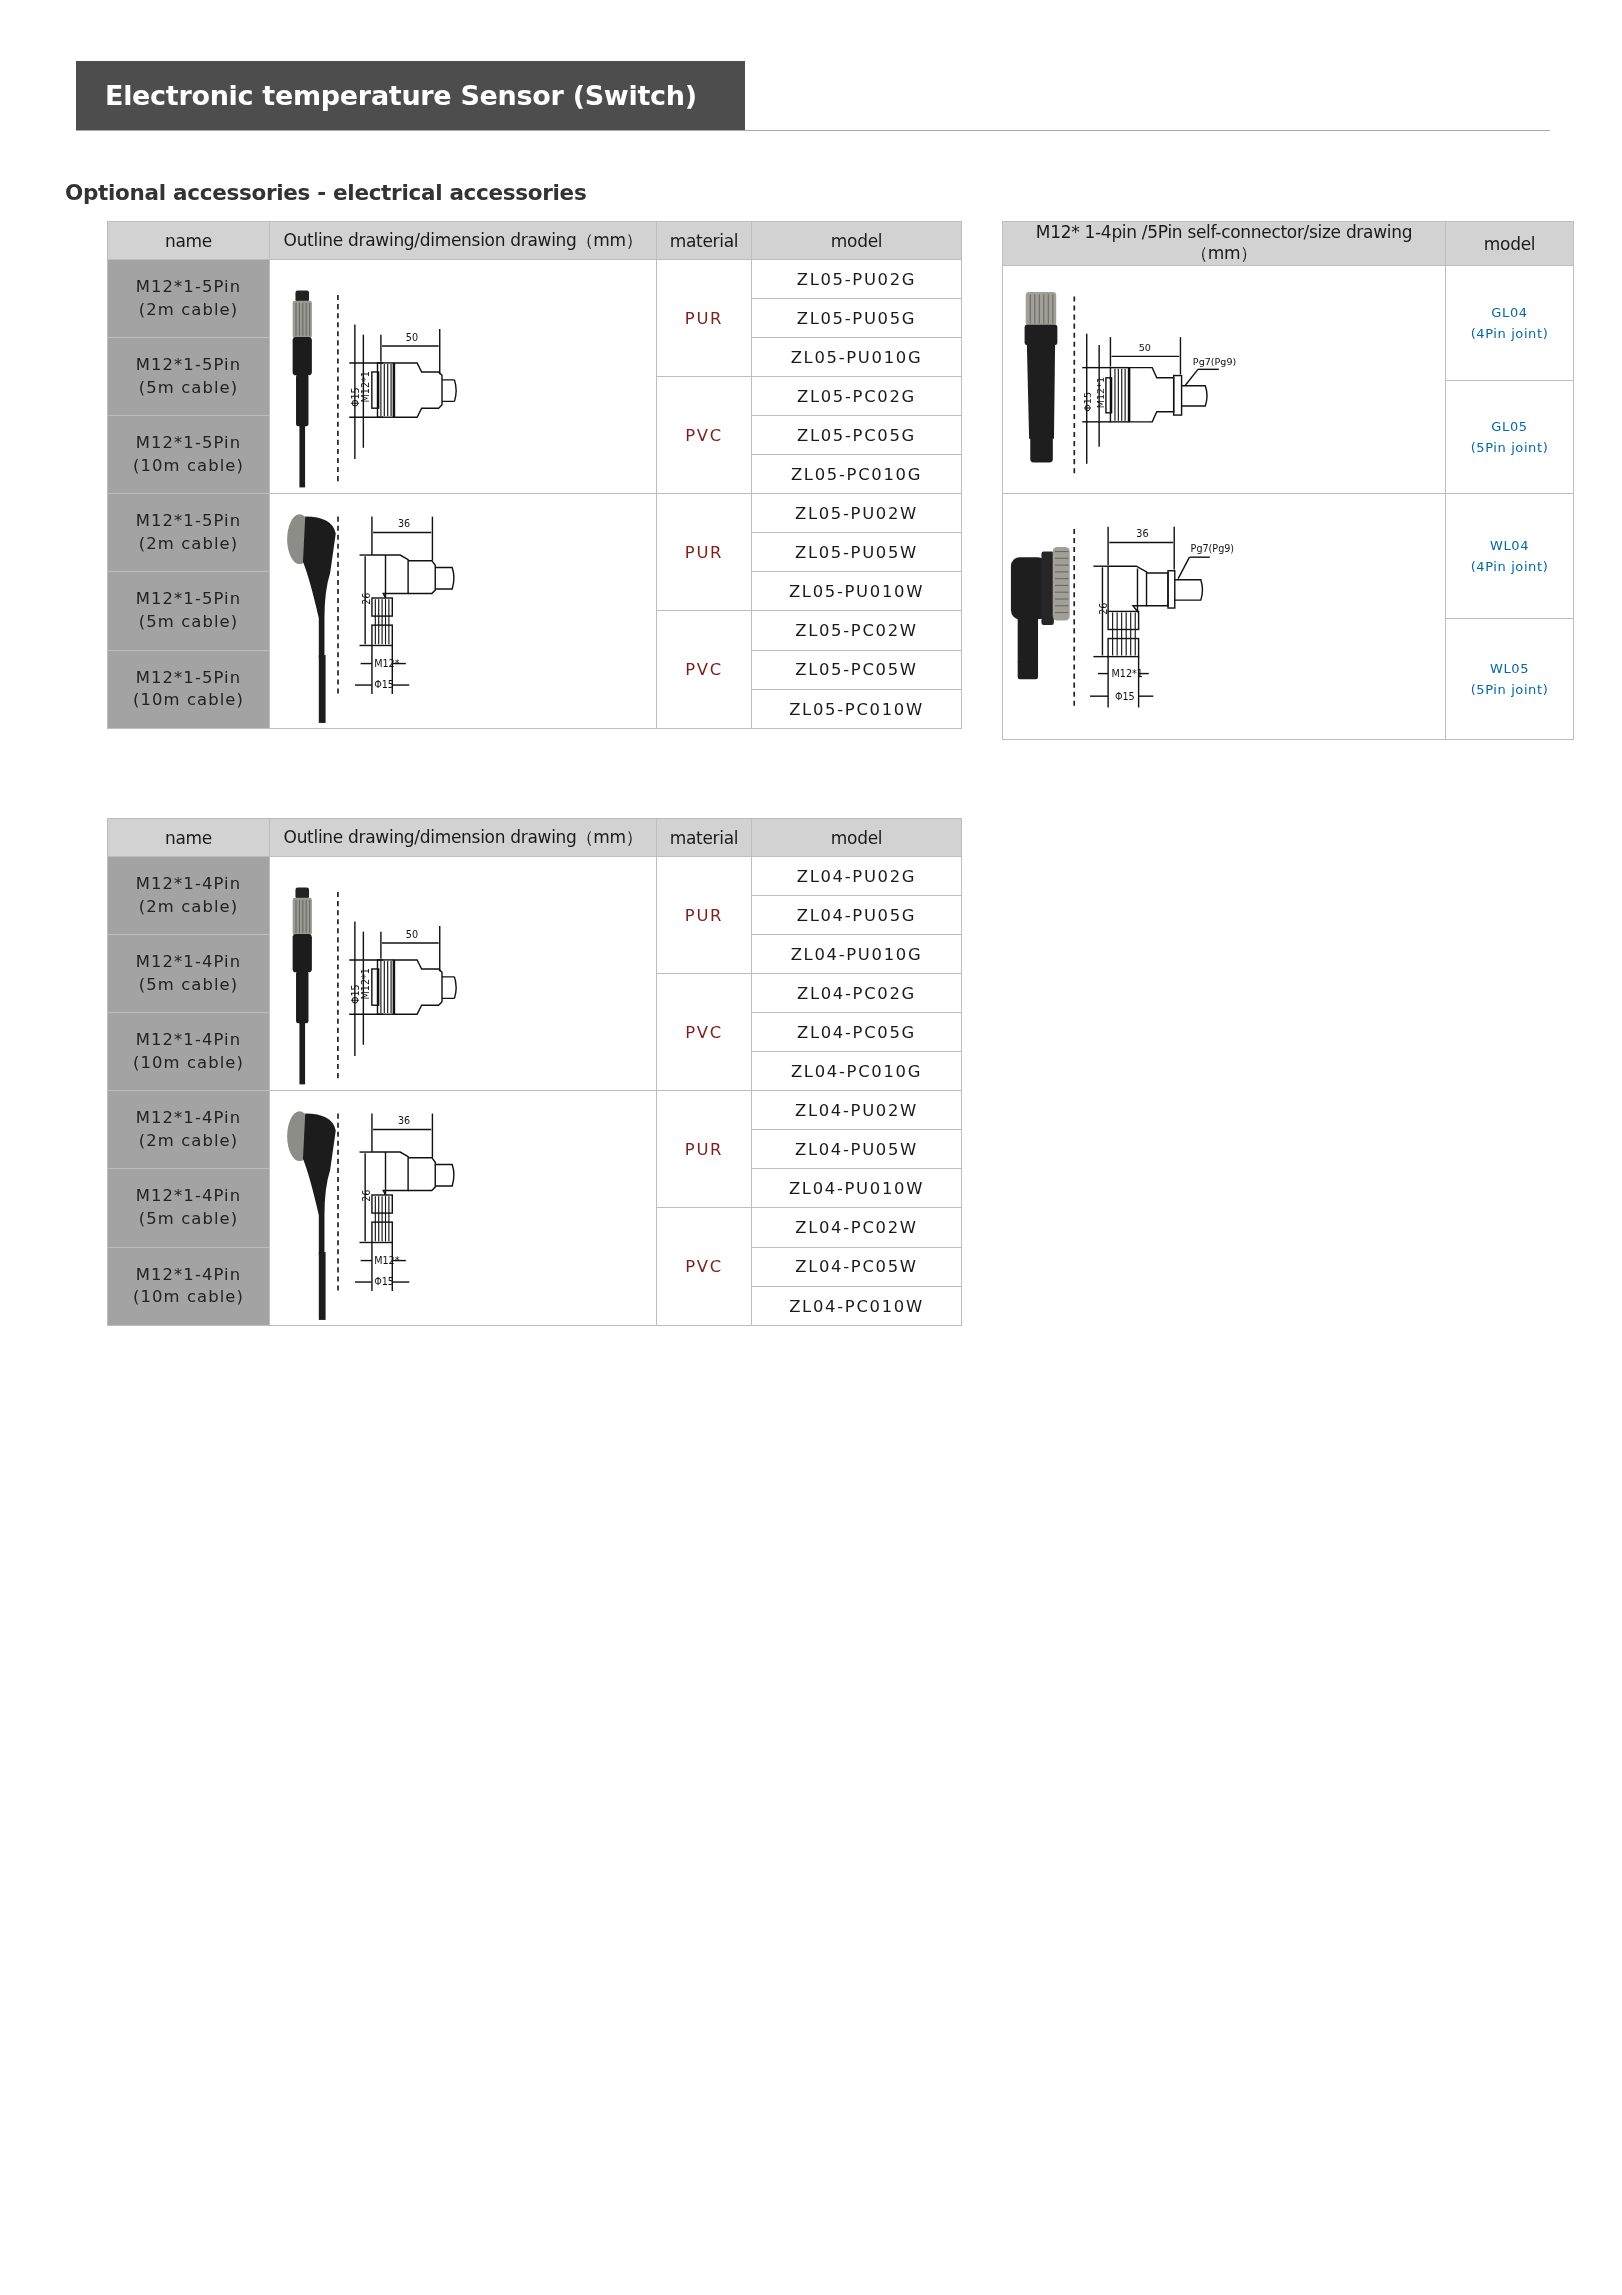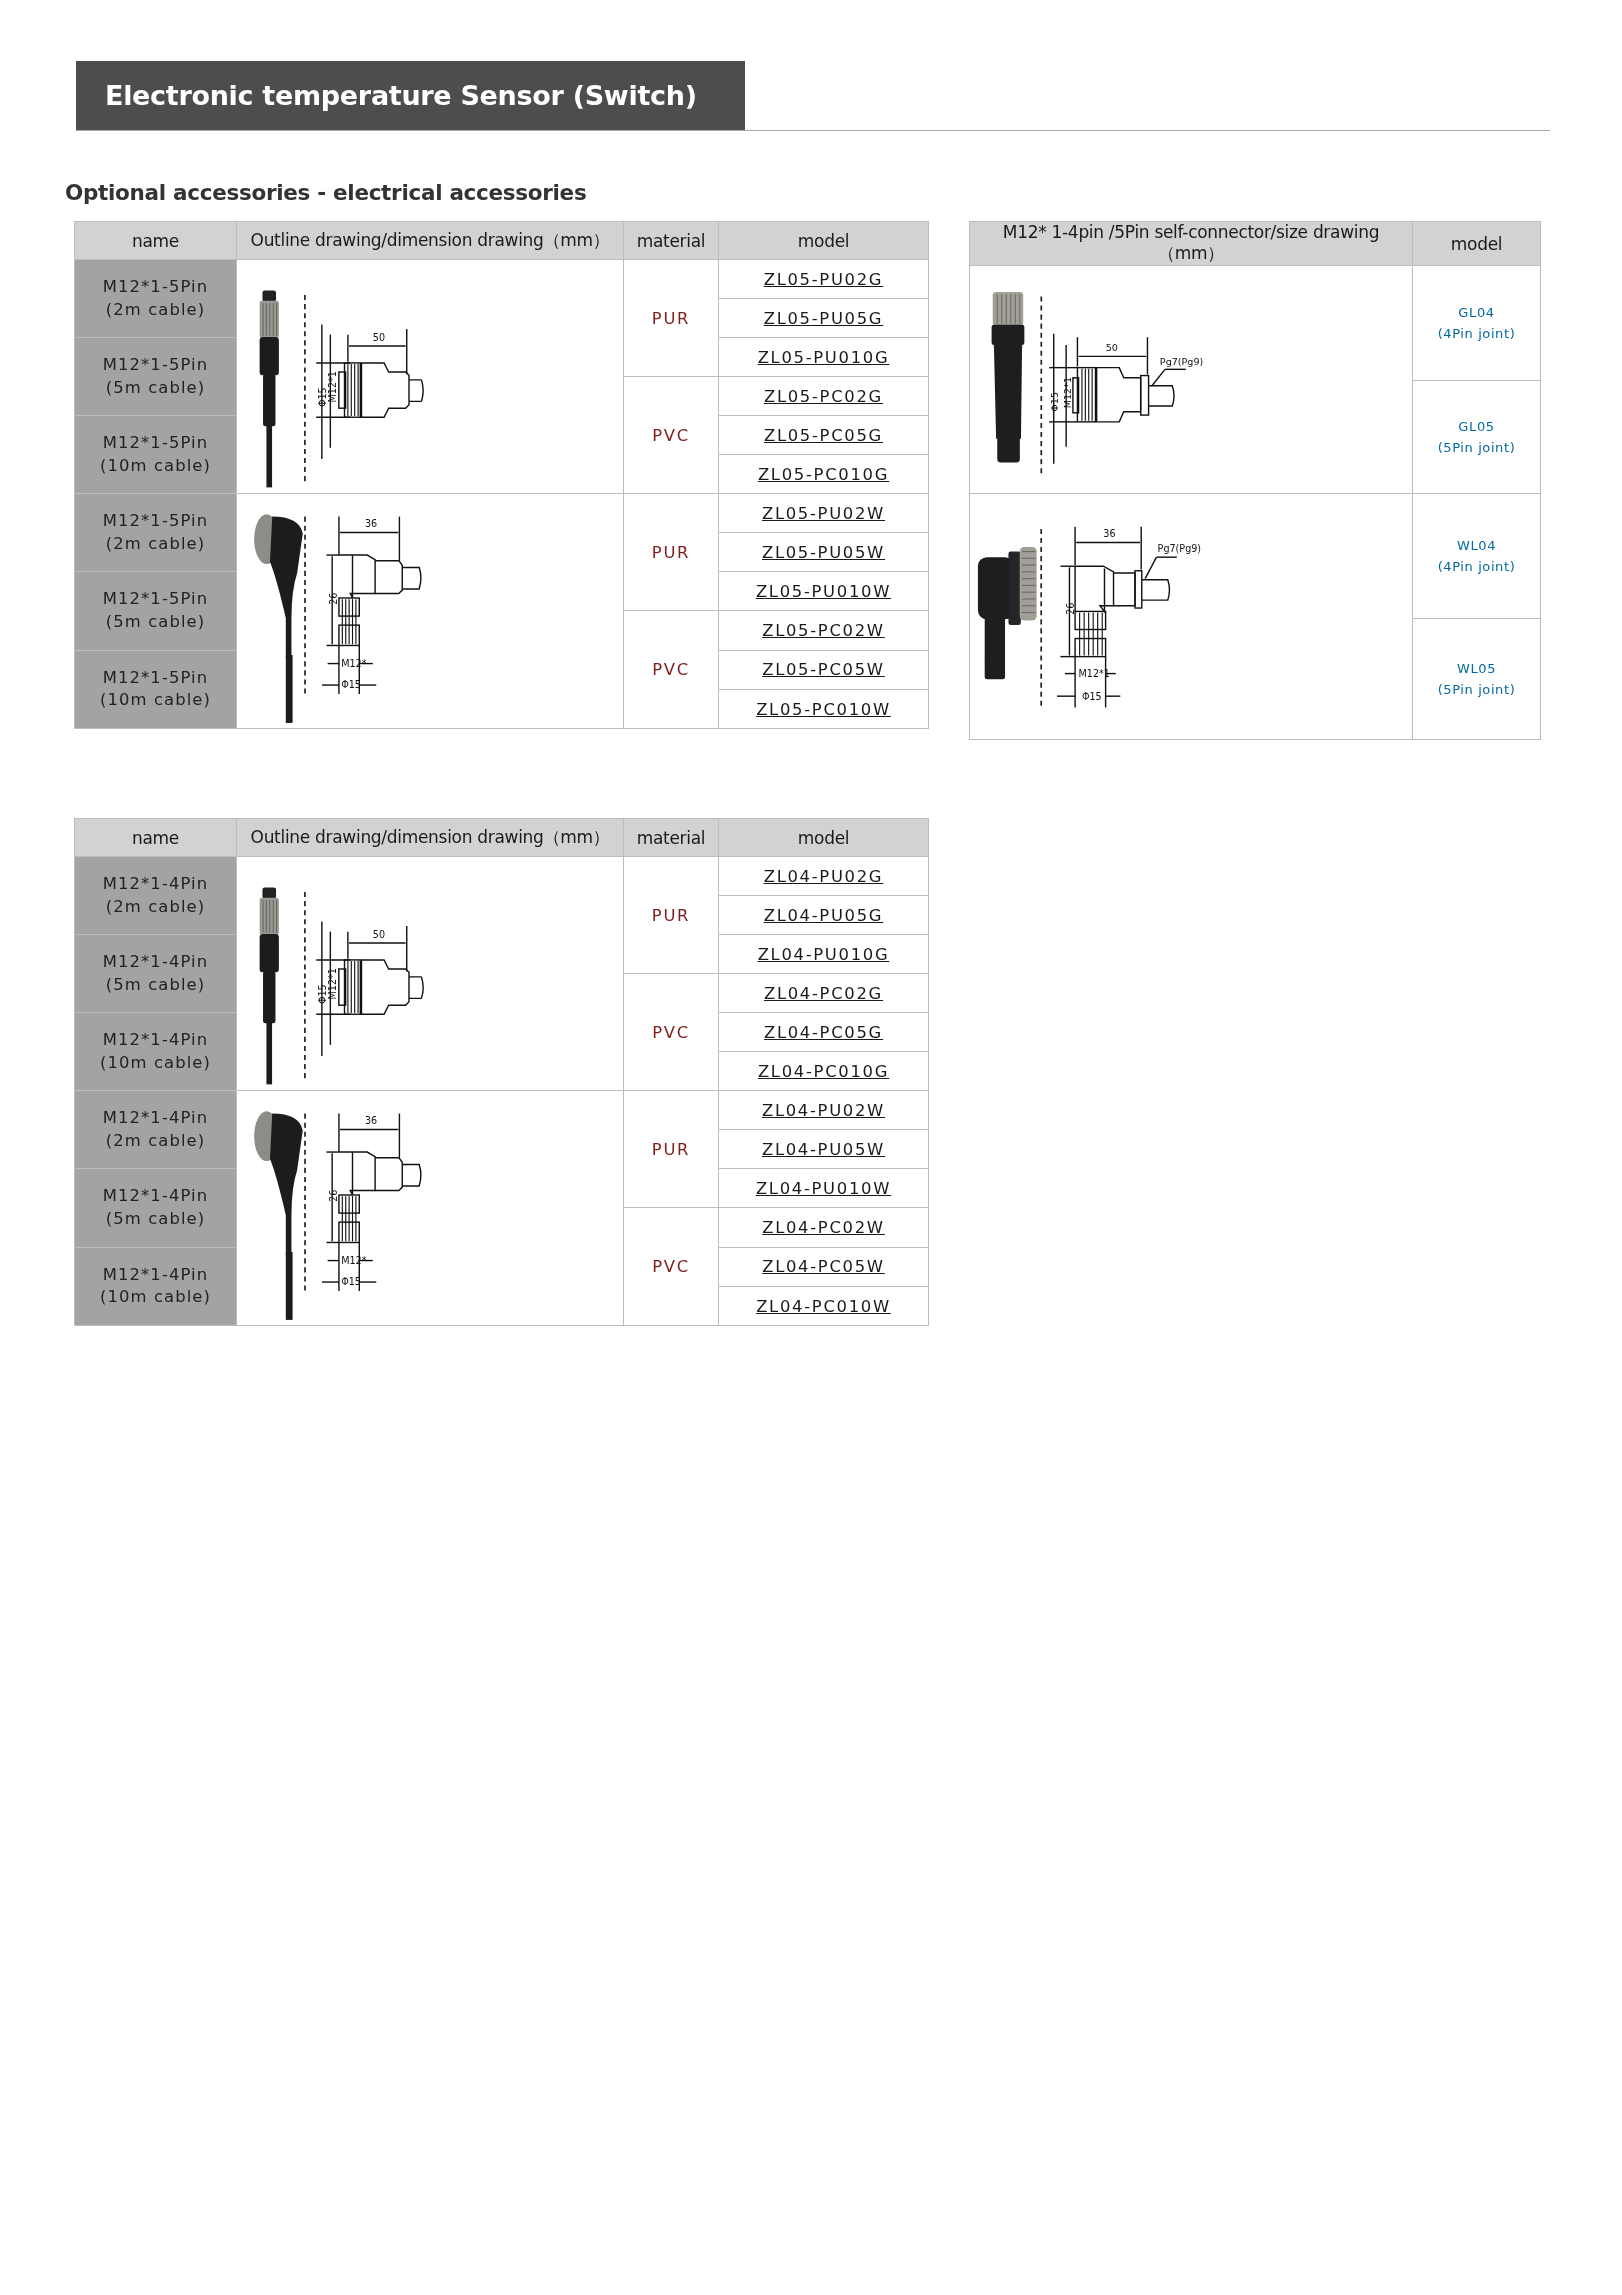--- a/index.html
+++ b/index.html
@@ -1,26 +1,26 @@
 <!DOCTYPE html>
 <html style="font-size:9px"><head>
 <meta charset="utf-8">
 <style>
   html,body{margin:0;padding:0;background:#fff;}
   body{width:1623px;height:2295px;position:relative;font-family:"DejaVu Sans","Liberation Sans",sans-serif;color:#111;overflow:hidden;}
   .title-bar{position:absolute;left:76px;top:61px;width:669px;height:69px;background:#4d4d4d;color:#fff;
     font-family:"DejaVu Sans",sans-serif;font-weight:bold;font-size:27px;line-height:69px;padding-left:29px;box-sizing:border-box;letter-spacing:-0.3px;}
   .title-rule{position:absolute;left:76px;top:130px;width:1474px;height:1.1px;background:#a8a8a8;}
   .section-title{position:absolute;left:65px;top:180px;font-family:"DejaVu Sans",sans-serif;font-weight:bold;font-size:21.5px;color:#333;letter-spacing:-0.3px;}
-  table.spec{position:absolute;border-collapse:collapse;table-layout:fixed;}
+  table.spec{position:absolute;border-collapse:collapse;table-layout:fixed;margin-left:33px;}
   table.spec th,table.spec td{border:1.1px solid #bdbdbd;padding:0;text-align:center;vertical-align:middle;}
   table.spec th{background:#d2d2d2;font-weight:normal;font-size:17px;height:37px;color:#1a1a1a;letter-spacing:-0.3px;}
   td.name{background:#a3a3a3;font-size:16.4px;line-height:22.6px;letter-spacing:1.1px;color:#222;}
   td.mat{font-size:16.4px;letter-spacing:1.7px;color:#7f1d1d;}
-  td.model{font-size:16.4px;letter-spacing:1.7px;color:#1a1a1a;height:38px;text-decoration:underline;}
+  td.model{font-size:16.4px;letter-spacing:1.7px;color:#1a1a1a;height:38px;}
   td.model2{font-size:13px;line-height:21.5px;letter-spacing:0.6px;color:#0369a1;}
   td.draw{background:#fff;position:relative;}
   td.draw svg{display:block;}
   .dash{stroke:#222;stroke-width:3;stroke-dasharray:9 7;}
   .ln{stroke:#111;stroke-width:2.5;fill:none;}
   .dim{font-family:"DejaVu Sans",sans-serif;font-size:17px;fill:#111;}
 </style>
 </head>
 <body>
 

